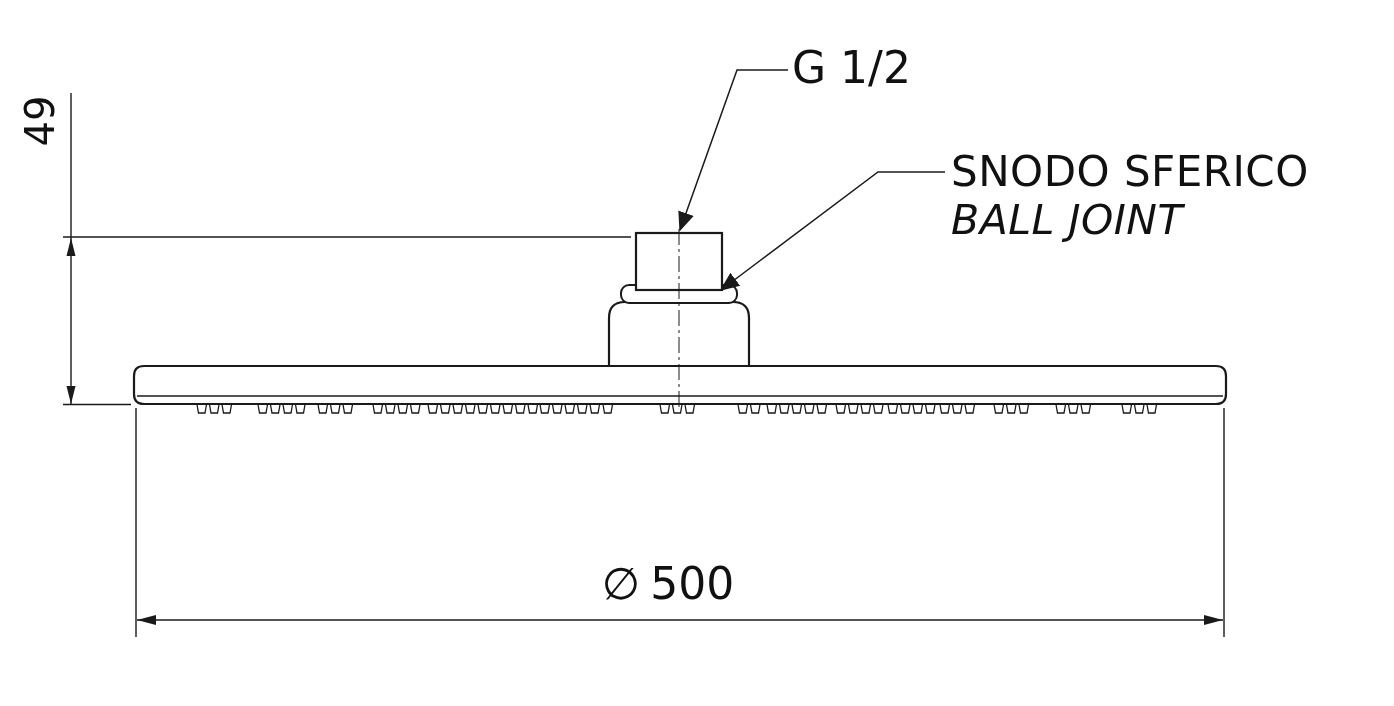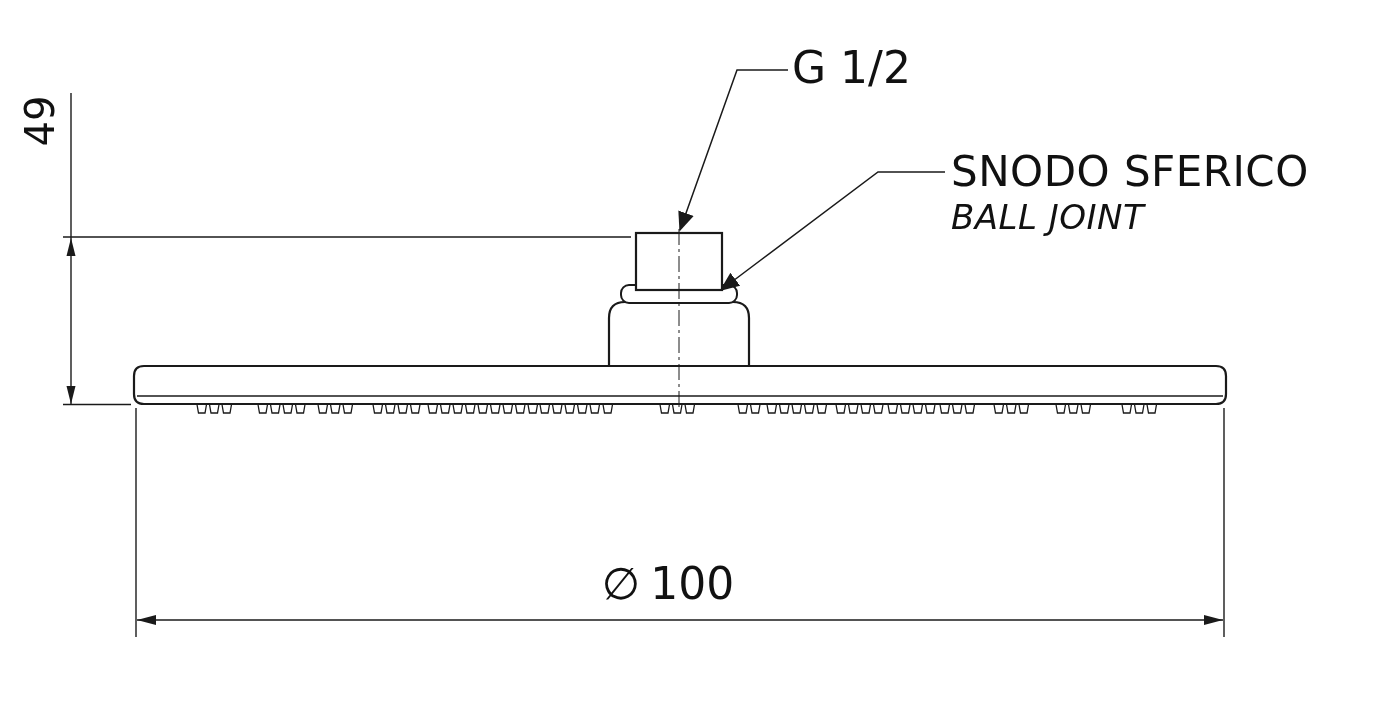--- a/index.html
+++ b/index.html
@@ -4,21 +4,21 @@
 <style>
   html,body{margin:0;padding:0;background:#ffffff;}
   #stage{
     position:relative;width:1394px;height:691px;background:#ffffff;overflow:hidden;
     font-family:"DejaVu Sans","Liberation Sans",sans-serif;color:#111111;
   }
   #drawing{position:absolute;left:0;top:0;}
   .label{position:absolute;white-space:nowrap;line-height:1;color:#111111;}
   #label-thread{left:792px;top:46px;font-size:44px;}
   #label-joint-it{left:951px;top:151px;font-size:42px;letter-spacing:0.5px;text-align:right;}
-  #label-joint-en{left:951px;top:200px;font-size:34px;font-style:italic;letter-spacing:0.5px;}
+  #label-joint-en{left:951px;top:200px;font-size:41px;font-style:italic;letter-spacing:0.5px;}
   #dim-height{
     left:40px;top:121px;font-size:40px;
     transform:translate(-50%,-50%) rotate(-90deg);transform-origin:center;
   }
   #dim-diameter{
     left:668px;top:584px;font-size:44px;
     transform:translate(-50%,-50%);display:flex;align-items:center;
   }
   #dim-diameter .sym{margin-right:10px;}
 </style>
@@ -87,16 +87,16 @@
   <div class="label" id="label-thread">G 1/2</div>
 
   <div class="label" id="label-joint-it">SNODO SFERICO</div>
 
   <div class="label" id="label-joint-en">BALL JOINT</div>
 
   <div class="label" id="dim-height">49</div>
 
   <div class="label" id="dim-diameter">
     <span class="sym">∅</span>
-    <span>100</span>
+    <span>500</span>
   </div>
 
 </div>
 
 </body></html>

